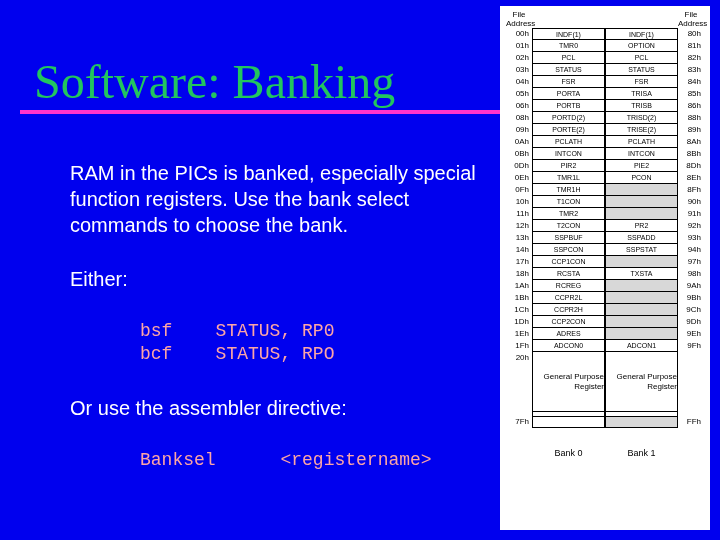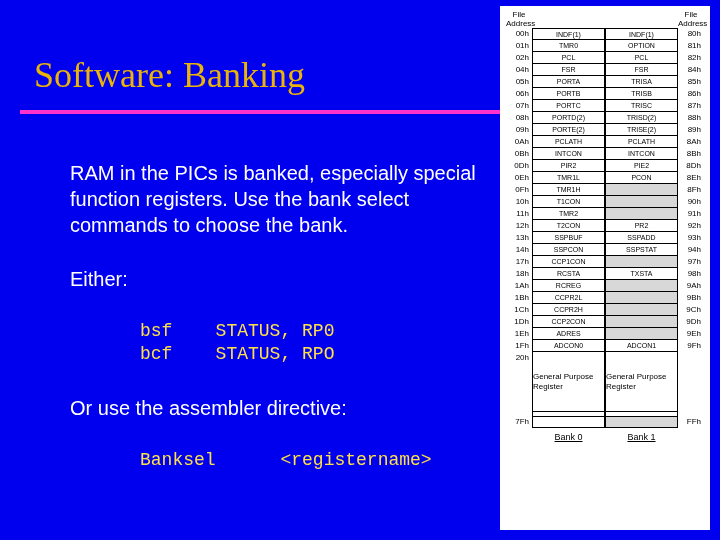--- a/index.html
+++ b/index.html
@@ -6,56 +6,56 @@
   html, body { margin:0; padding:0; }
   body {
     width:720px; height:540px;
     background:#0000ee;
     font-family: Arial, Helvetica, sans-serif;
     position:relative; overflow:hidden;
   }
   .title {
     position:absolute; left:34px; top:54px;
     font-family:"Times New Roman",serif;
-    font-size:36px; color:#eab308;
+    font-size:48px; color:#22c55e;
   }
   .rule {
     position:absolute; left:20px; top:110px;
     width:680px; height:4px; background:#ff33cc;
   }
   .content {
     position:absolute; left:70px; top:160px; width:410px;
     color:#fff; font-size:20px; line-height:1.3;
   }
   .para { margin-bottom:28px; }
   .code {
     font-family:"Courier New",monospace;
     font-size:18px; white-space:pre;
-    margin:0 0 28px 70px; color:#fde047;
+    margin:0 0 28px 70px; color:#fca5a5;
   }
   .figure {
     position:absolute; right:10px; top:6px;
     width:210px; height:524px;
     background:#fff; color:#000;
     font-family:Arial,sans-serif; font-size:8px;
     padding:4px 6px 2px 6px;
   }
   .fhead { display:flex; height:18px; }
   .faddr { width:26px; text-align:center; line-height:9px; }
   .fcol  { flex:1; text-align:center; line-height:9px; }
   .row { display:flex; align-items:stretch; height:12px; }
   .a { width:26px; text-align:right; padding-right:3px; font-size:8px; line-height:12px;}
   .c { flex:1; border:0.5px solid #000; border-top:none; text-align:center; font-size:7px; line-height:11px; overflow:hidden;}
   .first .c { border-top:0.5px solid #000; }
   .shade { background:#d8d8d8; }
   .tall { height:60px; }
-  .tall .c { font-size:8px; display:flex; align-items:center; justify-content:center; text-align:left; line-height:10px;}
+  .tall .c { font-size:8px; display:flex; align-items:center; justify-content:center; text-align:right; line-height:10px;}
   .gap { height:4px; }
   .gap .c { border-left:0.5px solid #000; border-right:0.5px solid #000; border-top:none; border-bottom:none;}
-  .flabel { display:flex; margin-top:4px;text-decoration:underline; }
+  .flabel { display:flex; margin-top:20px; }
   .flabel .a{ }
   .flabel .b { flex:1; text-align:center; font-size:9px;}
 </style>
 </head>
 <body>
 
 <div class="title">Software: Banking</div>
 <div class="rule"></div>
 
 <div class="content">
@@ -89,42 +89,42 @@
         <div class="c">OPTION</div>
         <div class="a">81h</div>
       </div>
       <div class="row">
         <div class="a">02h</div>
         <div class="c">PCL</div>
         <div class="c">PCL</div>
         <div class="a">82h</div>
       </div>
       <div class="row">
+        <div class="a">03h</div>
+        <div class="c">STATUS</div>
+        <div class="c">STATUS</div>
+        <div class="a">83h</div>
+      </div>
+      <div class="row">
         <div class="a">04h</div>
         <div class="c">FSR</div>
         <div class="c">FSR</div>
         <div class="a">84h</div>
       </div>
       <div class="row">
         <div class="a">05h</div>
         <div class="c">PORTA</div>
         <div class="c">TRISA</div>
         <div class="a">85h</div>
       </div>
       <div class="row">
         <div class="a">06h</div>
         <div class="c">PORTB</div>
         <div class="c">TRISB</div>
         <div class="a">86h</div>
-      </div>
-      <div class="row">
-        <div class="a">07h</div>
-        <div class="c">PORTC</div>
-        <div class="c">TRISC</div>
-        <div class="a">87h</div>
       </div>
       <div class="row">
         <div class="a">08h</div>
         <div class="c">PORTD(2)</div>
         <div class="c">TRISD(2)</div>
         <div class="a">88h</div>
       </div>
       <div class="row">
         <div class="a">09h</div>
         <div class="c">PORTE(2)</div>

